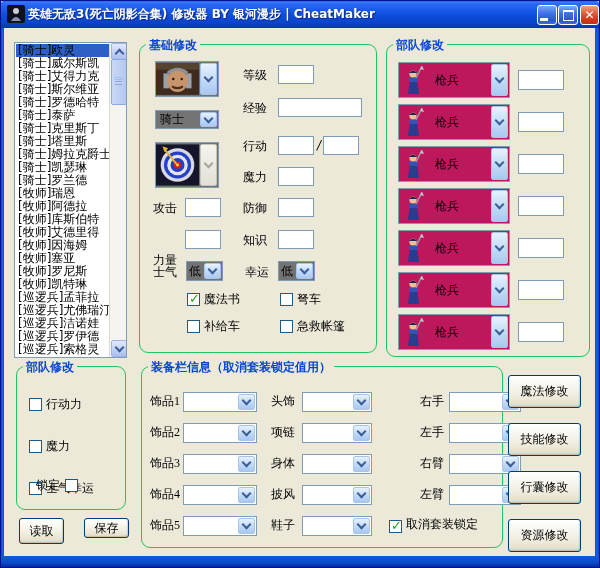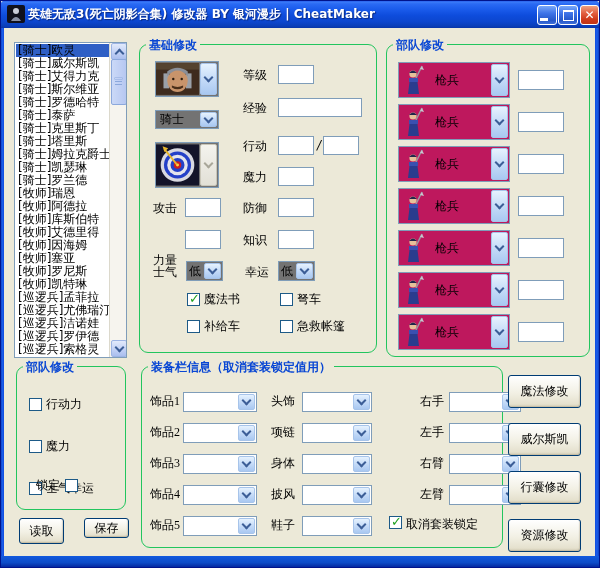--- a/index.html
+++ b/index.html
@@ -101,21 +101,21 @@
 
   
   .equip-col{display:flex;flex-direction:column;}
   #equip-col1{left:150px;top:386px;} #equip-col2{left:271px;top:386px;} #equip-col3{left:386px;top:386px;margin-left:34px;}
   .equip-row{display:flex;align-items:center;height:31px;font-family:Liberation Serif, serif;}
   .equip-label{white-space:nowrap;}
   #equip-col1 .equip-label{width:33px;} #equip-col2 .equip-label{width:31px;} #equip-col3 .equip-label{width:29px;}
   .equip-combo{position:relative;height:20px;border:1px solid #7F9DB9;background:#fff;
     box-sizing:border-box;display:flex;align-items:stretch;}
   #equip-col1 .equip-combo{width:74px;} #equip-col2 .equip-combo{width:70px;} #equip-col3 .equip-combo{width:72px;}
-  #unlock-row{left:389px;top:516px;display:flex;align-items:flex-start;gap:4px;}
+  #unlock-row{left:389px;top:516px;display:flex;align-items:flex-end;gap:4px;}
 
   
   #side-buttons{left:508px;top:375px;width:73px;display:flex;flex-direction:column;gap:15px;}
   .side-button{height:31px;}
   #read-button{left:19px;top:518px;width:45px;height:26px;}
   #save-button{left:84px;top:518px;width:45px;height:20px;}
 </style>
 </head>
 <body>
 
@@ -634,21 +634,21 @@
   </div>
 <div id="unlock-row" class="abs">
   <span class="checkbox checked"></span>
   <span>取消套装锁定</span>
 </div>
 
 <div id="side-buttons" class="abs">
 
     <div class="xp-button side-button">魔法修改</div>
 
-    <div class="xp-button side-button">威尔斯凯</div>
+    <div class="xp-button side-button">技能修改</div>
 
     <div class="xp-button side-button">行囊修改</div>
 
     <div class="xp-button side-button">资源修改</div>
   </div>
 <div id="read-button" class="abs xp-button">读取</div>
 <div id="save-button" class="abs xp-button">保存</div>
 
 <div id="outer-edge" class="abs"></div>
 

